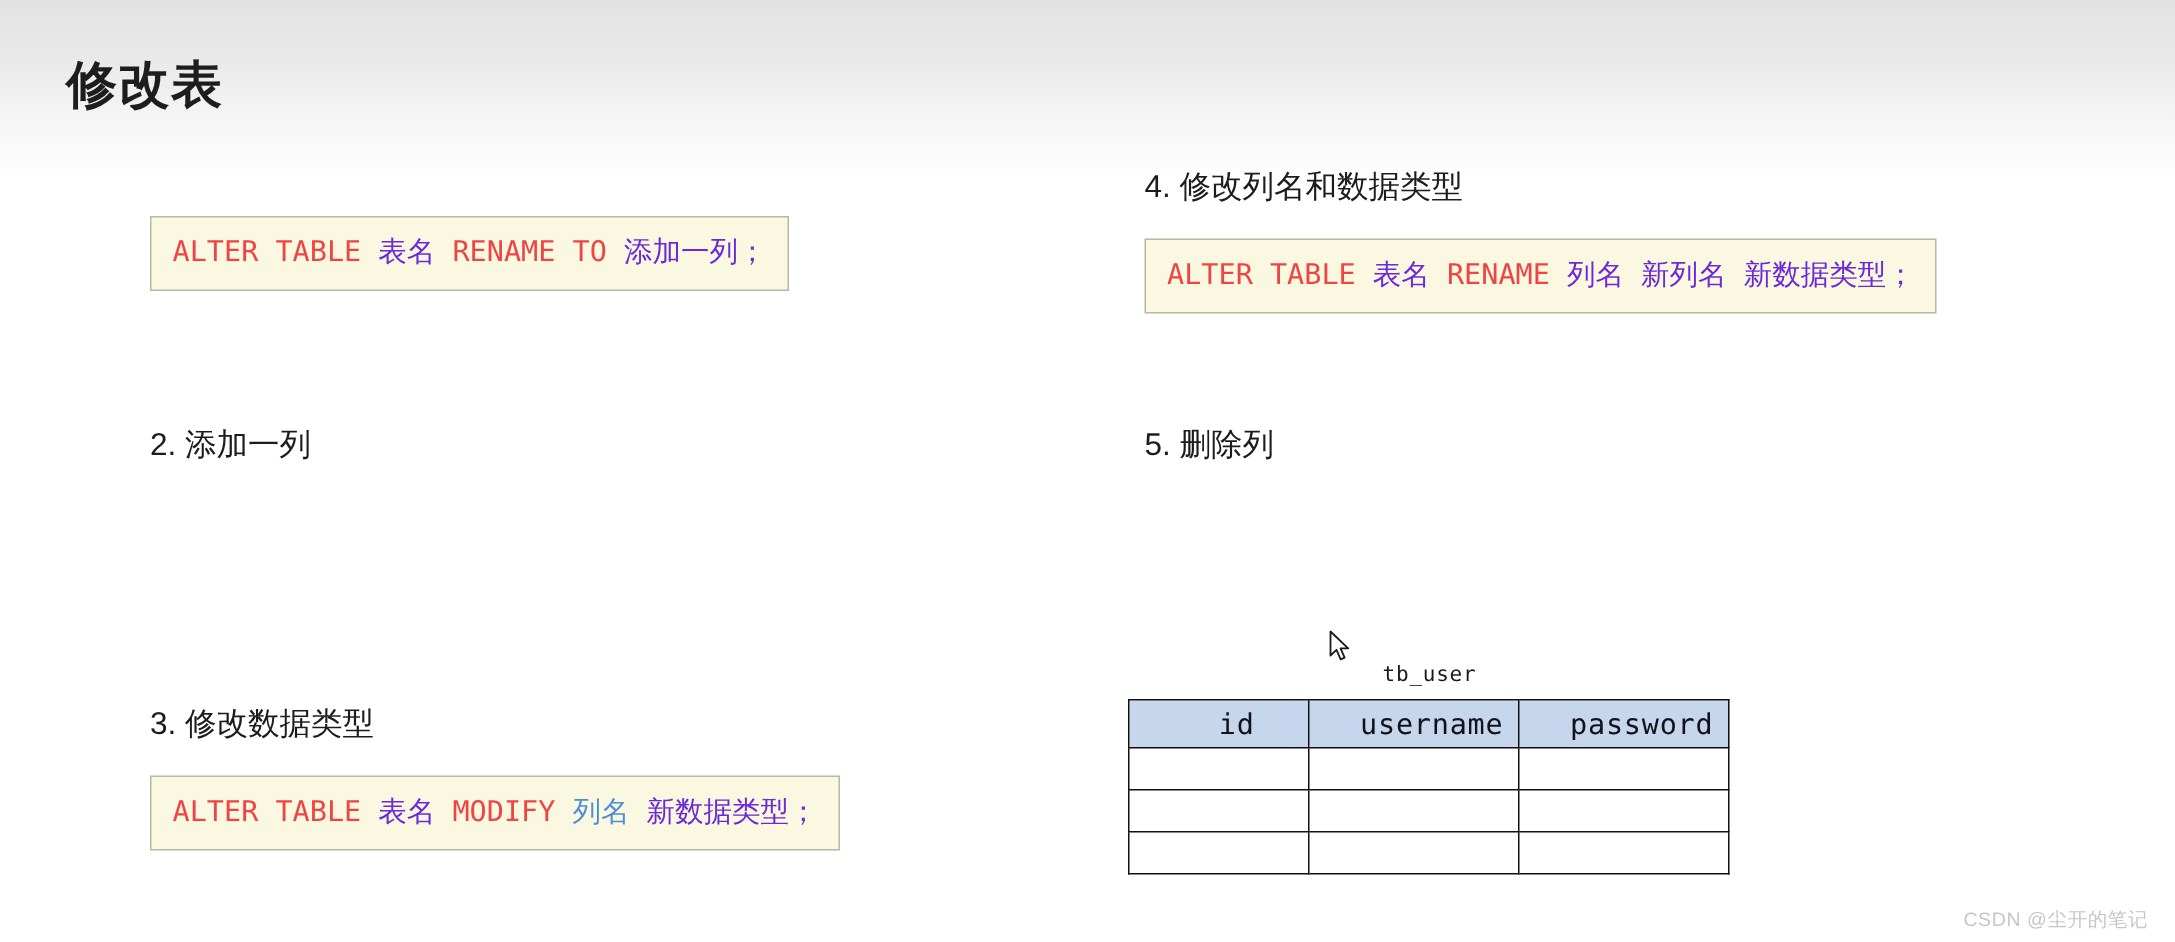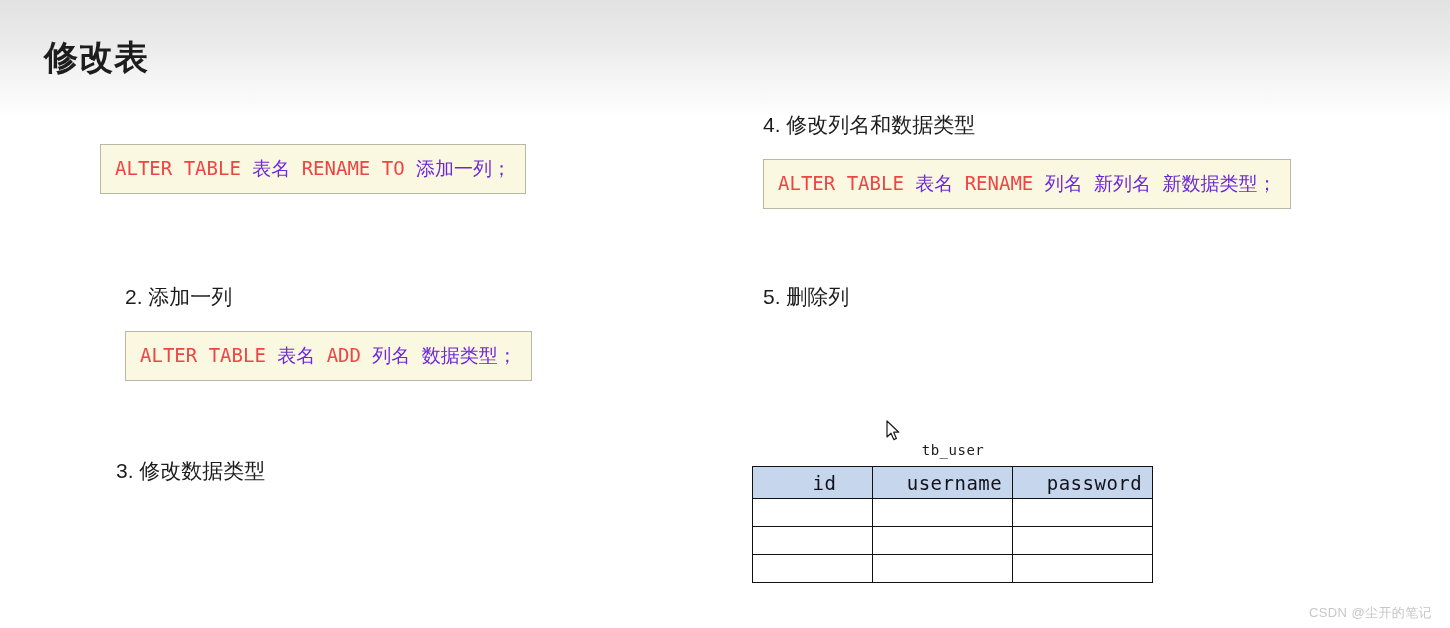--- a/index.html
+++ b/index.html
@@ -58,22 +58,22 @@
     line-height: 1.2;
     color: #1a1a1a;
   }
   .kw { color: #ef4444; }
   .ph { color: #6d28d9; }
   .ph-blue { color: #4d8fd6; }
   .sp { display: inline-block; width: 0.6em; }
 
   
   #item-1 { top: 14px; }
-  #item-2 { top: 176px; margin-left: 25px; }
-  #item-3 { top: 350px; margin-left: 16px; }
+  #item-2 { top: 176px; }
+  #item-3 { top: 362px; }
   #item-4 { top: 4px; }
   #item-5 { top: 176px; text-align: right; }
 
   
   #table-diagram {
     position: absolute;
     left: 752px;
     top: 442px;
     width: 402px;
   }
@@ -137,25 +137,25 @@
   <div class="page-title">修改表</div>
 
   <div class="column left">
 
     <div class="item" id="item-1">
       <div class="code-box"><span class="kw">ALTER TABLE</span><span class="sp"></span><span class="ph">表名</span><span class="sp"></span><span class="kw">RENAME TO</span><span class="sp"></span><span class="ph">添加一列</span><span class="ph">；</span></div>
     </div>
 
     <div class="item" id="item-2">
       <div class="item-heading"><span>2.</span> <span>添加一列</span></div>
-      <div class="code-box"><span class="kw">ALTER TABLE</span><span class="sp"></span><span class="ph">表名</span><span class="sp"></span><span class="kw">ADD</span><span class="sp"></span><span class="ph">列名</span><span class="sp"></span><span class="ph">数据类型</span><span class="ph">；</span></div>
     </div>
 
     <div class="item" id="item-3">
       <div class="item-heading"><span>3.</span> <span>修改数据类型</span></div>
+      <div class="code-box"><span class="kw">ALTER TABLE</span><span class="sp"></span><span class="ph">表名</span><span class="sp"></span><span class="kw">MODIFY</span><span class="sp"></span><span class="ph-blue">列名</span><span class="sp"></span><span class="ph">新数据类型</span><span class="ph">；</span></div>
     </div>
 
   </div>
 
   <div class="column right">
 
     <div class="item" id="item-4">
       <div class="item-heading"><span>4.</span> <span>修改列名和数据类型</span></div>
       <div class="code-box"><span class="kw">ALTER TABLE</span><span class="sp"></span><span class="ph">表名</span><span class="sp"></span><span class="kw">RENAME</span><span class="sp"></span><span class="ph">列名</span><span class="sp"></span><span class="ph">新列名</span><span class="sp"></span><span class="ph">新数据类型</span><span class="ph">；</span></div>
     </div>

